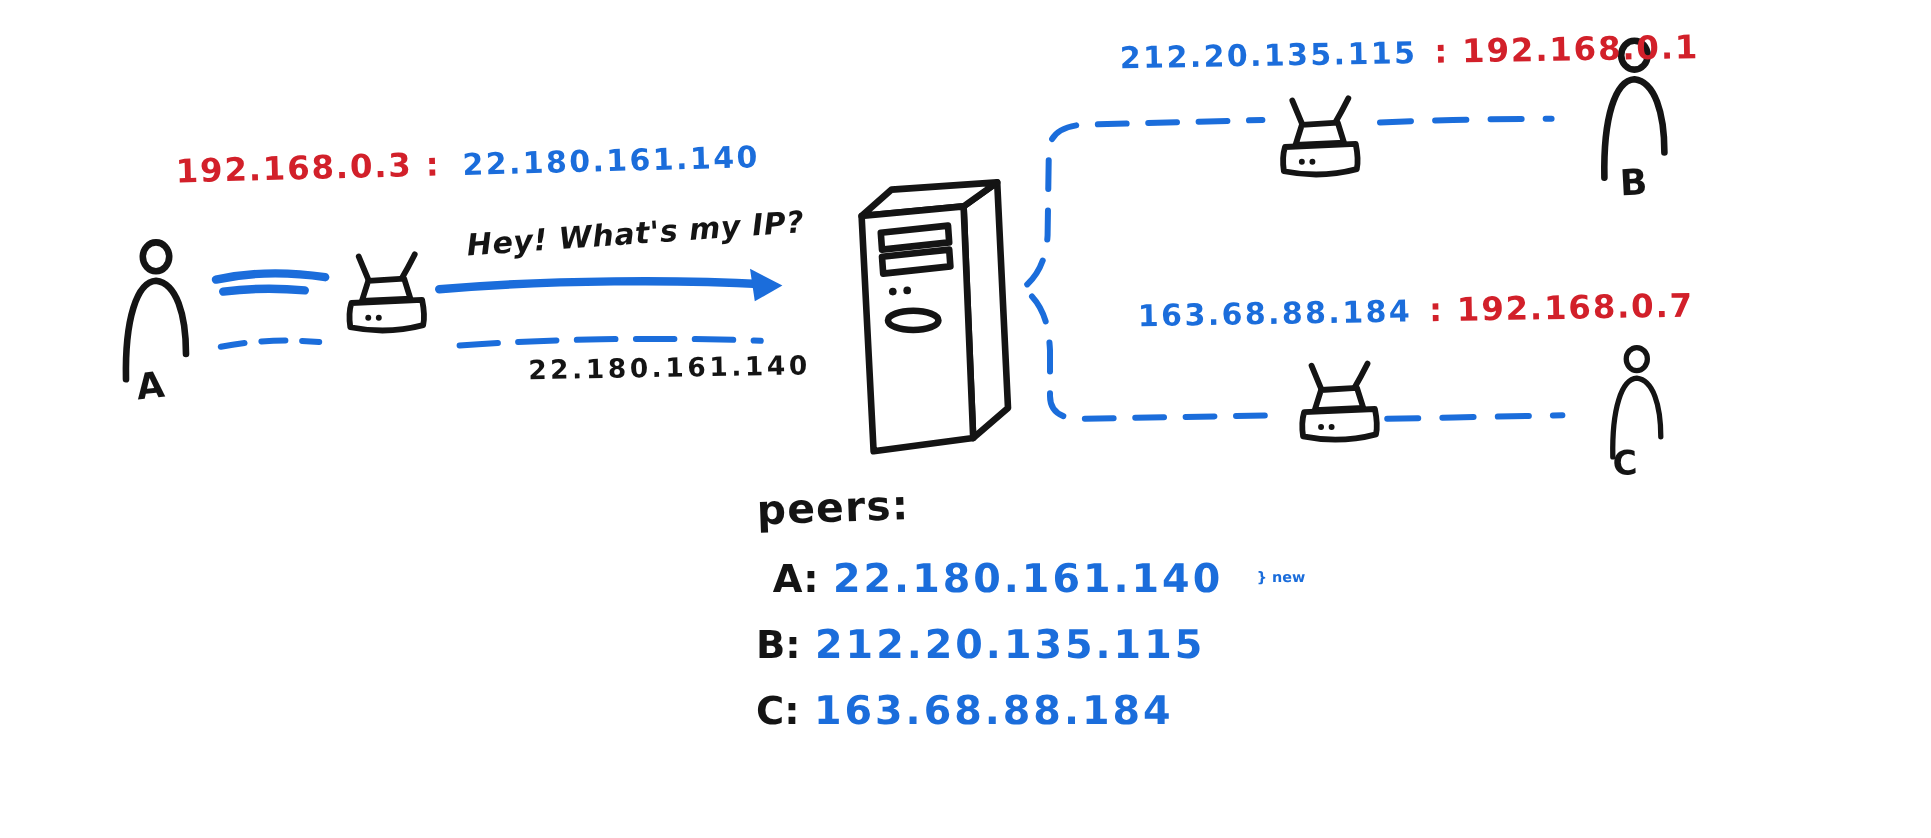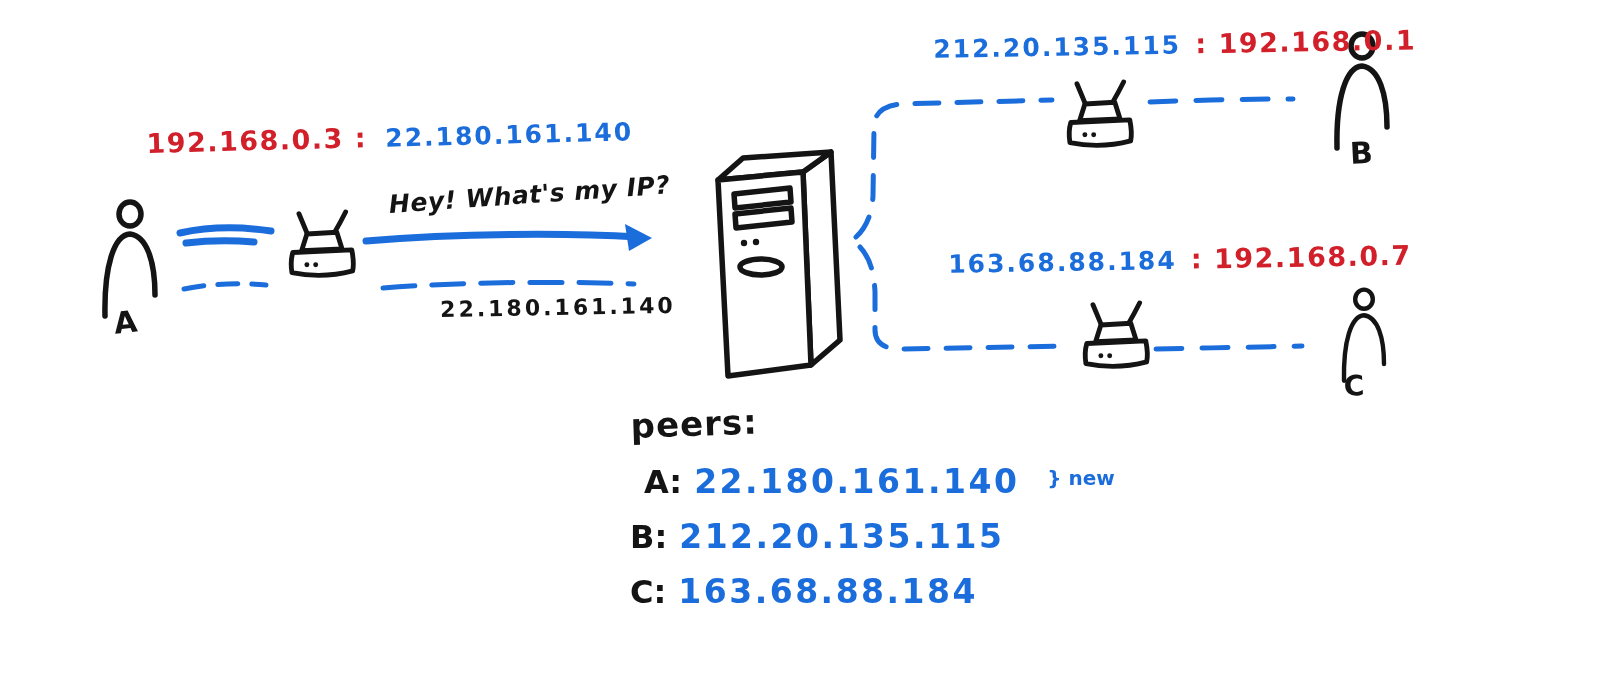--- a/index.html
+++ b/index.html
@@ -32,21 +32,21 @@
   .request-txt { left:388px; top:190px; font-size:25px; font-style:italic; transform:rotate(-4deg); transform-origin:left top; letter-spacing:0.5px; }
   .response-txt { left:440px; top:297px; font-size:22px; letter-spacing:3px; transform:rotate(-1deg); transform-origin:left top; }
 
   .person-label { font-size:30px; transform:rotate(-6deg); transform-origin:left top; }
 
   .peers-block { position:absolute; left:630px; top:406px; display:flex; flex-direction:column; gap:16px; }
   .peers-title { font-size:34px; font-weight:700; transform:rotate(-2deg); transform-origin:left top; letter-spacing:1px; }
   .peer-row { display:flex; align-items:baseline; gap:12px; font-weight:700; }
   .peer-key { font-size:32px; color:var(--ink,#141414); }
   .peer-value { font-size:33px; color:var(--blue,#1b6ddb); letter-spacing:2.5px; }
-  .peer-note { font-size:20px; color:var(--blue,#1b6ddb); margin-left:16px; transform:translateY(-8px); letter-spacing:0; }
+  .peer-note { font-size:12px; color:var(--blue,#1b6ddb); margin-left:16px; transform:translateY(-8px); letter-spacing:0; }
   .peer-row:nth-of-type(2) { margin-left:14px; } 
 </style>
 </head>
 <body>
 
 <div class="canvas">
 
   <svg class="art" width="1609" height="698" viewBox="0 0 1609 698" aria-hidden="true">
     <defs>
       <g id="person">

